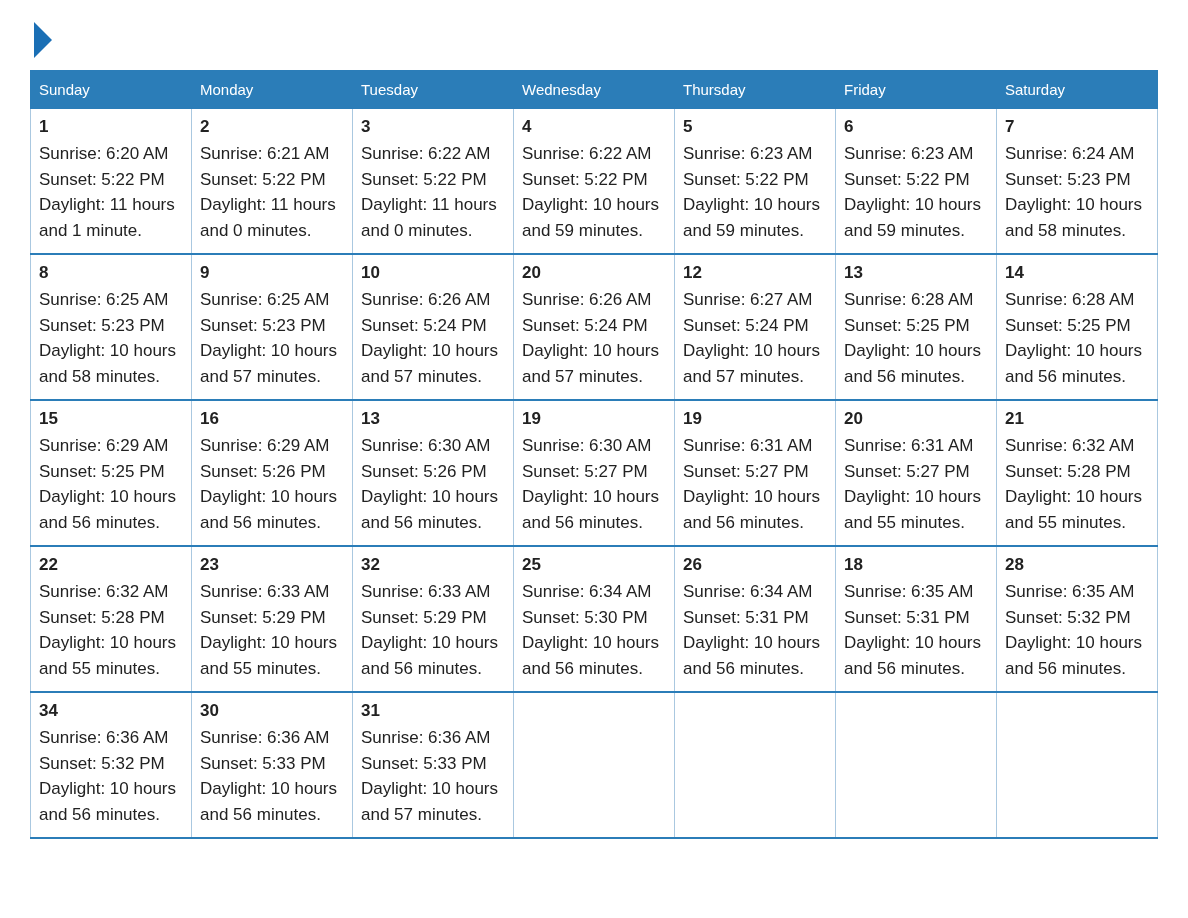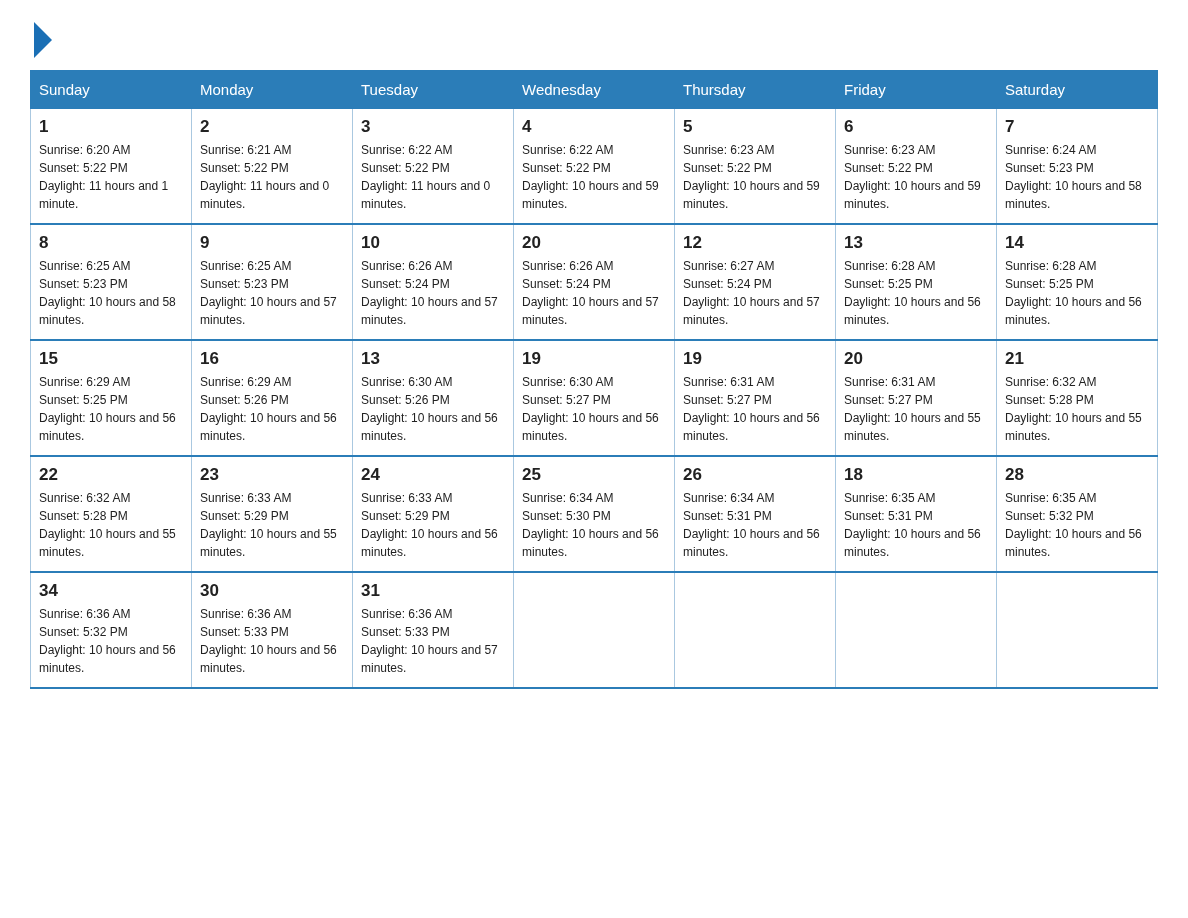--- a/index.html
+++ b/index.html
@@ -85,21 +85,21 @@
       height: 110px;
     }
     .day-num {
       font-size: 17px;
       font-weight: bold;
       color: #222;
       display: block;
       margin-bottom: 4px;
     }
     .day-info {
-      font-size: 12px;
+      font-size: 17px;
       line-height: 1.5;
       color: #222;
     }
     tbody tr td:empty {
       background: #fff;
     }
     tbody tr {
       border-bottom: 2px solid #2b7db8;
     }
   </style>
@@ -226,21 +226,21 @@
       <tr>
         <td>
           <span class="day-num">22</span>
           <div class="day-info">Sunrise: 6:32 AM<br>Sunset: 5:28 PM<br>Daylight: 10 hours and 55 minutes.</div>
         </td>
         <td>
           <span class="day-num">23</span>
           <div class="day-info">Sunrise: 6:33 AM<br>Sunset: 5:29 PM<br>Daylight: 10 hours and 55 minutes.</div>
         </td>
         <td>
-          <span class="day-num">24</span>
+          <span class="day-num">32</span>
           <div class="day-info">Sunrise: 6:33 AM<br>Sunset: 5:29 PM<br>Daylight: 10 hours and 56 minutes.</div>
         </td>
         <td>
           <span class="day-num">25</span>
           <div class="day-info">Sunrise: 6:34 AM<br>Sunset: 5:30 PM<br>Daylight: 10 hours and 56 minutes.</div>
         </td>
         <td>
           <span class="day-num">26</span>
           <div class="day-info">Sunrise: 6:34 AM<br>Sunset: 5:31 PM<br>Daylight: 10 hours and 56 minutes.</div>
         </td>

